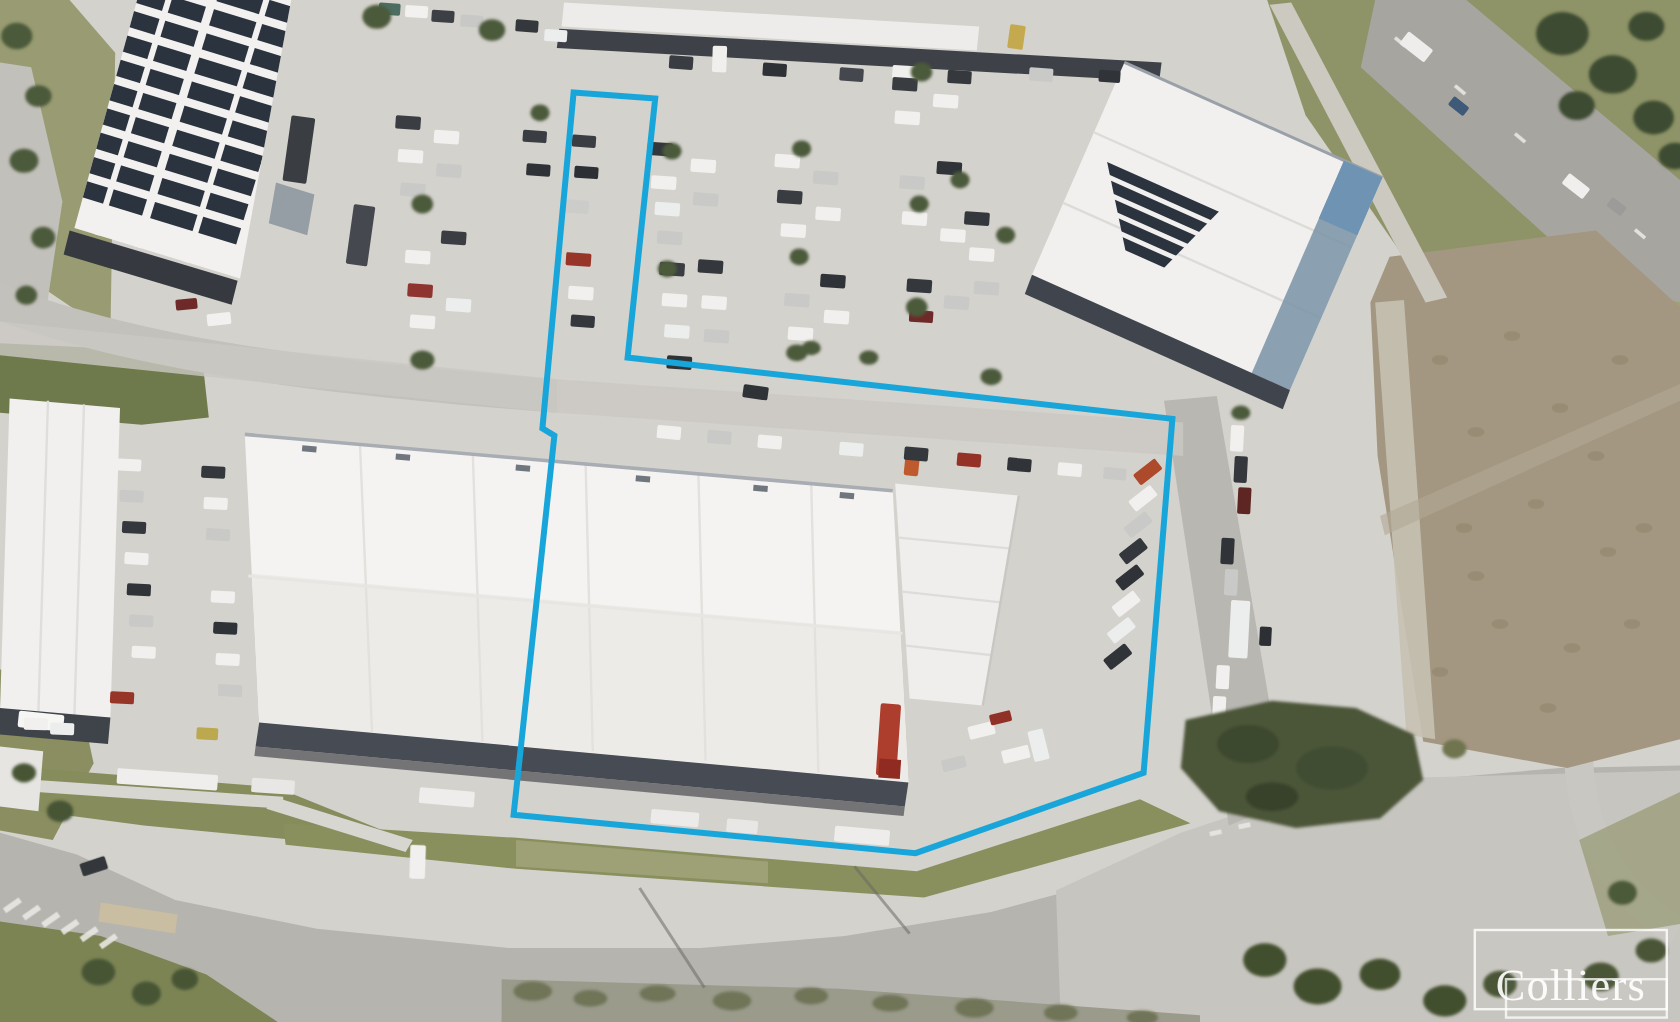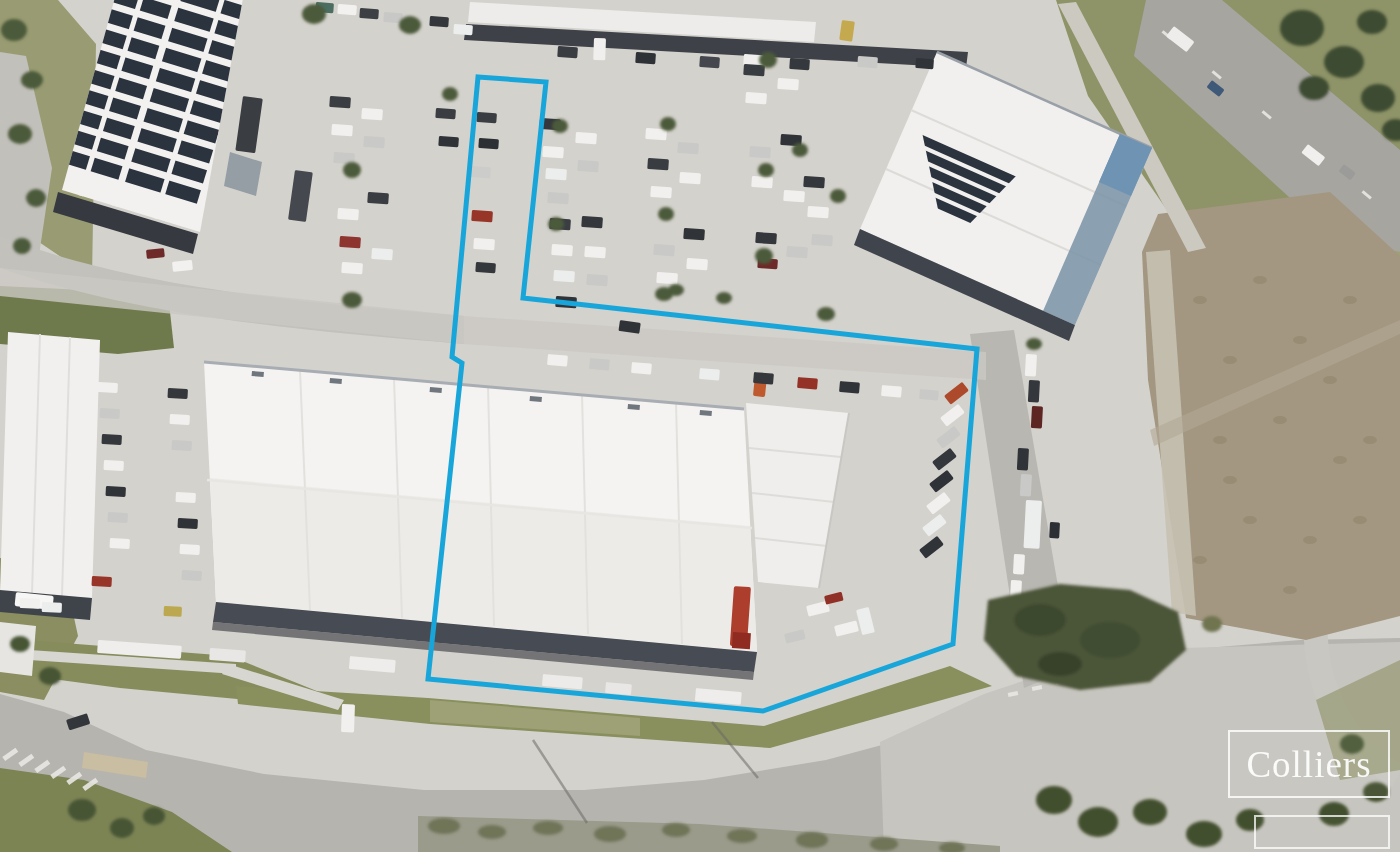--- a/index.html
+++ b/index.html
@@ -1,20 +1,20 @@
 <!DOCTYPE html>
 <html><head>
 <meta charset="utf-8">
 <style>
   html,body{margin:0;padding:0;background:#222;}
   .canvas{position:relative;width:1400px;height:852px;overflow:hidden;
           background:#d4d2cd;font-family:"Liberation Sans",sans-serif;}
   .canvas svg{position:absolute;left:0;top:0;}
-  .logo-box{position:absolute;left:1228px;top:730px;width:158px;height:64px;
-            border:2px solid rgba(255,255,255,.82);display:flex;align-items:center;justify-content:center;
+  .logo-box{position:absolute;left:1228px;top:774px;width:158px;height:64px;
+            border:2px solid rgba(255,255,255,.82);display:flex;align-items:flex-end;justify-content:center;
             background:rgba(255,255,255,.04);}
   .logo-box .word{font-family:"Liberation Serif", serif;font-size:37px;font-weight:400;
             color:rgba(255,255,255,.92);letter-spacing:1px;line-height:1;}
   .logo-sub{position:absolute;left:1254px;top:815px;width:132px;height:30px;
             border:2px solid rgba(255,255,255,.75);background:rgba(255,255,255,.03);}
 </style>
 </head>
 <body>
 
 <div class="canvas">

